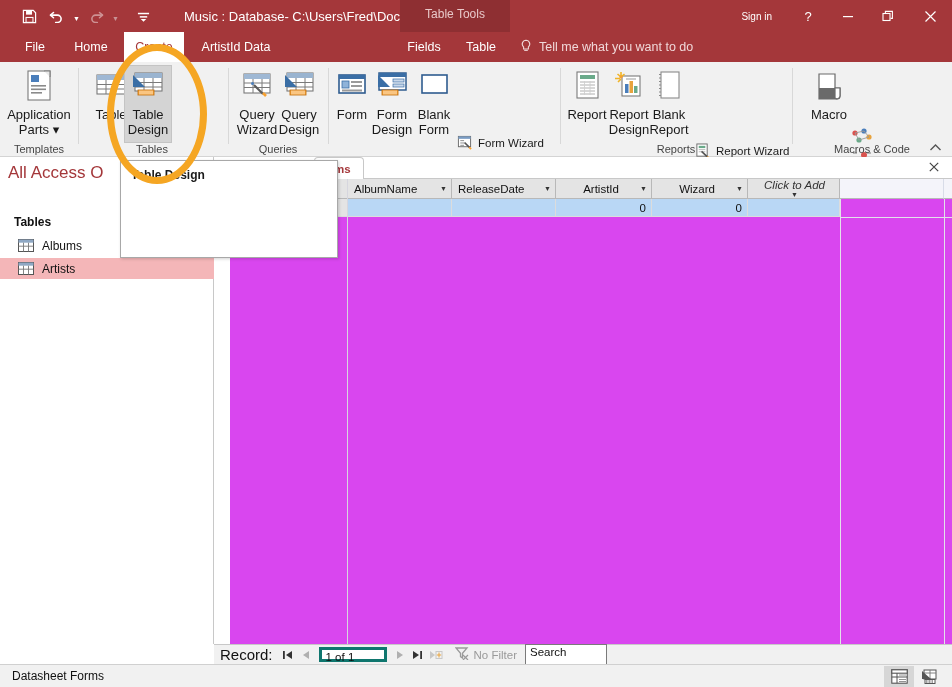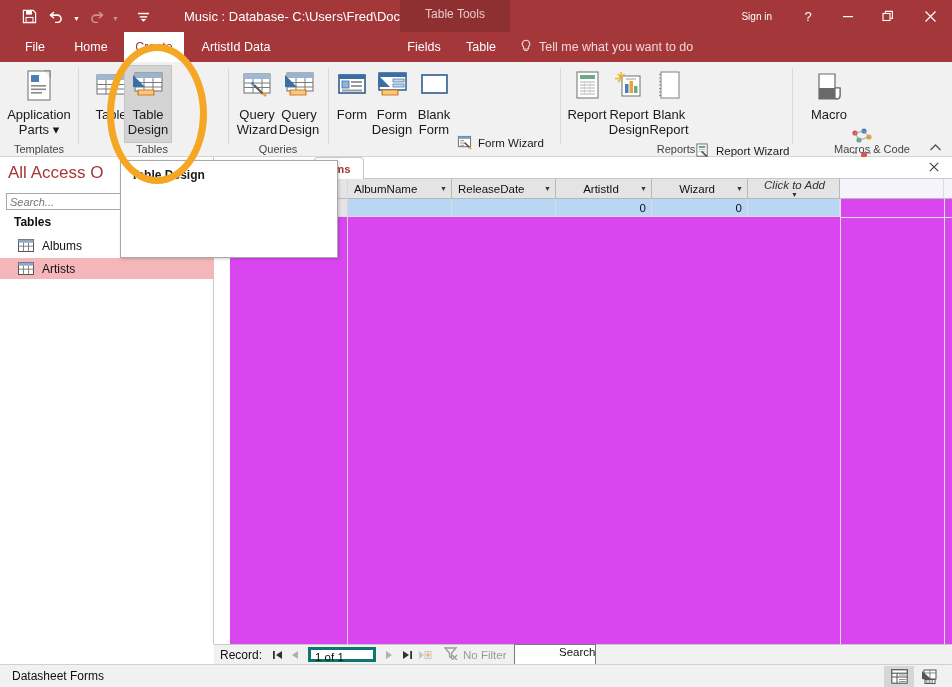--- a/index.html
+++ b/index.html
@@ -181,38 +181,38 @@
   .gridline-h {
     position: absolute; height: 1px; background: #e2e2ea;
   }
 
   
   .recnav {
     position: absolute; left: 214px; bottom: 23px; width: 738px; height: 20px;
     background: #f1f1f1; border-top: 1px solid #c8c8c8;
     display: flex; align-items: center; gap: 0px; padding-left: 6px;
   }
-  .recnav .rlabel { font-size: 12px; color: #111; margin-right: 6px; }
+  .recnav .rlabel { font-size: 15px; color: #111; margin-right: 6px; }
   .navarrow {
     width: 18px; height: 18px; display: flex; align-items: center; justify-content: center;
     font-size: 10px; color: #333;
   }
   .navarrow.dim { color: #b0b0b0; }
   .recbox {
     width: 68px; height: 15px; border: 3px solid #0f766e; background: #ffffff;
     font-size: 11.5px; color: #111; padding-left: 4px; line-height: 15px;
     margin: 0 4px;
   }
   .nofilter {
     display: flex; align-items: center; gap: 5px;
     font-size: 11.5px; color: #9a9a9a; margin-left: 10px; margin-right: 8px;
   }
   .searchbox {
     width: 82px; height: 22px; border: 1px solid #7a7a7a; background: #ffffff;
-    font-size: 11.5px; color: #111; padding-left: 4px; line-height: 15px; text-align: right;
+    font-size: 11.5px; color: #111; padding-left: 4px; line-height: 15px;
   }
 
   
   .statusbar {
     position: absolute; left: 0; bottom: 0; width: 952px; height: 23px;
     background: #f1f1f1; border-top: 1px solid #d0d0d0;
     display: flex; align-items: center;
   }
   .status-text { font-size: 12px; color: #111; padding-left: 12px; }
   .view-btns {
@@ -585,21 +585,20 @@
     </div>
     <div class="collapse-ribbon">
       <svg width="13" height="9" viewBox="0 0 13 9">
           <path d="M1.5 7 L6.5 2 L11.5 7" fill="none" stroke="#555" stroke-width="1.4"></path>
         </svg>
     </div>
   </div>
 
   <div class="navpane">
     <div class="navpane-title">All Access O</div>
-    <input class="nav-search" placeholder="Search..." style="">
     <div class="nav-group">Tables</div>
     <div class="nav-item" style="top:78px">
       <span class="grid-ico">
         <svg width="16" height="13" viewBox="0 0 16 13">
             <rect x="0.5" y="0.5" width="15" height="12" fill="#fff" stroke="#555" stroke-width="1"></rect>
             <rect x="0.5" y="0.5" width="15" height="3.2" fill="#8fa8c4"></rect>
             <path d="M0.5 7.2h15M5.5 3.7v8.8M10.5 3.7v8.8" stroke="#777" stroke-width="0.9"></path>
           </svg>
       </span>
       <span>Albums</span>

